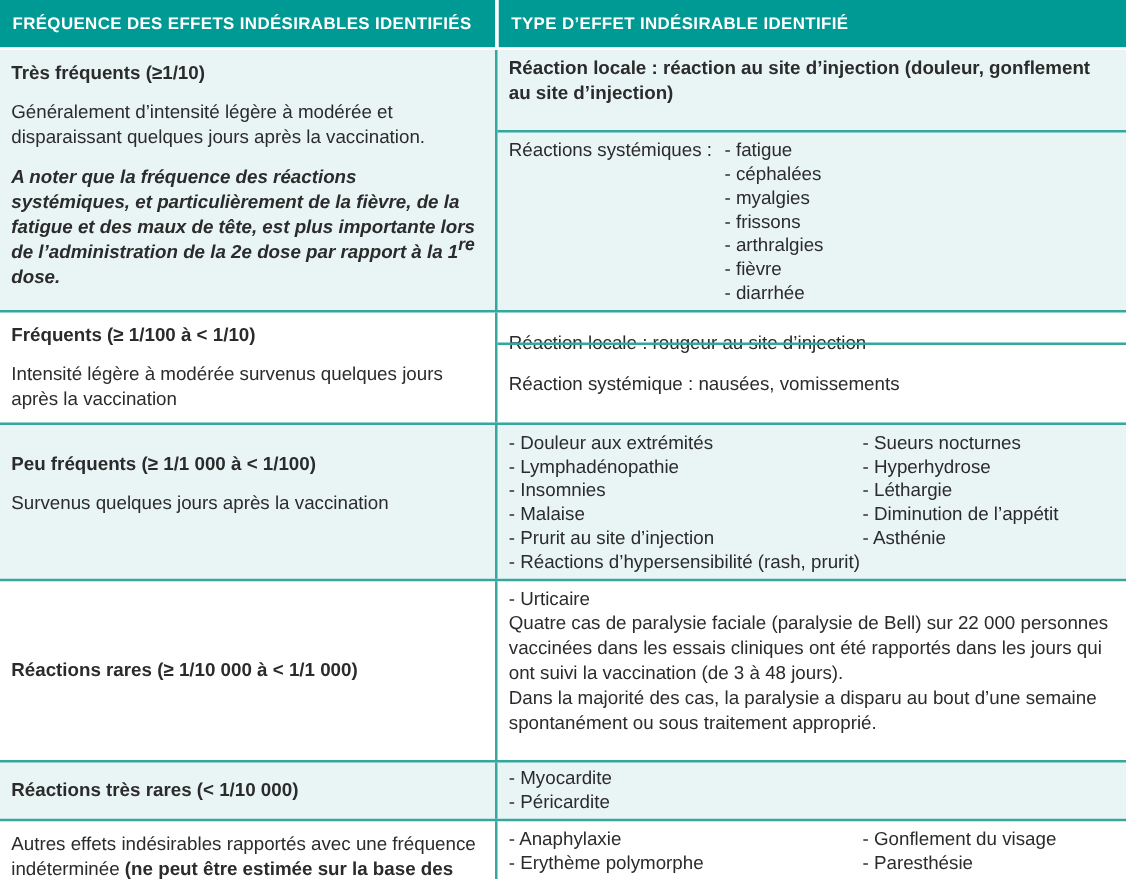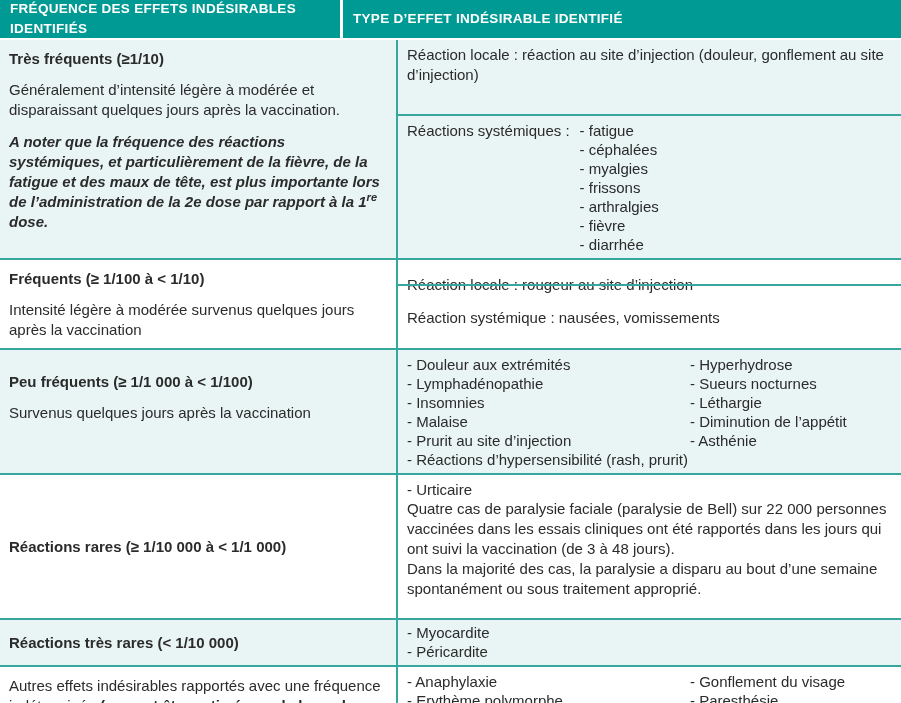--- a/index.html
+++ b/index.html
@@ -29,21 +29,21 @@
     display: flex;
     align-items: center;
     color: #ffffff;
     font-weight: bold;
     font-size: 13.5px;
     letter-spacing: 0.3px;
     padding: 0 10px;
     box-sizing: border-box;
   }
   .hcell-left {
-    width: 343px;
+    width: 399px;
     border-right: 3px solid #ffffff;
   }
   .hcell-right { flex: 1; }
   
   .row {
     display: flex;
     border-top: 2px solid #35a79e;
   }
   .row.first { border-top: 2px solid #ffffff; }
   .row.alt { background: #e9f5f4; }
@@ -60,21 +60,21 @@
     box-sizing: border-box;
   }
   .subrow {
     box-sizing: border-box;
     padding: 5px 10px 4px 9px;
   }
   .subrow + .subrow { border-top: 2px solid #35a79e; }
   .grow { flex: 1; }
   
   .row-1 { min-height: 196px; }
-  .row-1 .sub-a { height: 74px; }
+  .row-1 .sub-a { height: 64px; font-weight: bold; }
   .row-2 { min-height: 80px; }
   .row-2 .sub-a { height: 24px; padding-top: 15px; }
   .row-3 { min-height: 118px; }
   .row-4 { min-height: 143px; }
   .row-5 { min-height: 40px; }
   .row-6 { min-height: 74px; }
   
   .rtitle {
     font-weight: bold;
     margin: 0 0 11px 0;
@@ -100,21 +100,21 @@
     display: flex;
     align-items: flex-start;
   }
   .label-list .list-label { margin-right: 10px; white-space: nowrap; }
   .two-col {
     display: flex;
   }
   .two-col .col-1 { width: 283px; }
   .two-col .col-2 { flex: 1; }
   .para { margin: 0; }
-  sup { font-size: 11px; line-height: 0; }
+  sup { font-size: 14px; line-height: 0; }
 </style>
 </head>
 <body>
 
 <div class="aetable">
 
   <div class="header-row">
     <div class="hcell hcell-left">FRÉQUENCE DES EFFETS INDÉSIRABLES IDENTIFIÉS</div>
     <div class="hcell hcell-right">TYPE D’EFFET INDÉSIRABLE IDENTIFIÉ</div>
   </div>
@@ -171,22 +171,22 @@
         <div class="two-col">
           <div class="col-1 dash-list">
             <div class="dash-item">Douleur aux extrémités</div>
             <div class="dash-item">Lymphadénopathie</div>
             <div class="dash-item">Insomnies</div>
             <div class="dash-item">Malaise</div>
             <div class="dash-item">Prurit au site d’injection</div>
             <div class="dash-item">Réactions d’hypersensibilité (rash, prurit)</div>
           </div>
           <div class="col-2 dash-list">
+            <div class="dash-item">Sueurs nocturnes</div>
             <div class="dash-item">Hyperhydrose</div>
-            <div class="dash-item">Sueurs nocturnes</div>
             <div class="dash-item">Léthargie</div>
             <div class="dash-item">Diminution de l’appétit</div>
             <div class="dash-item">Asthénie</div>
           </div>
         </div>
       </div>
     </div>
   </div>
 
   <div class="row row-4">

